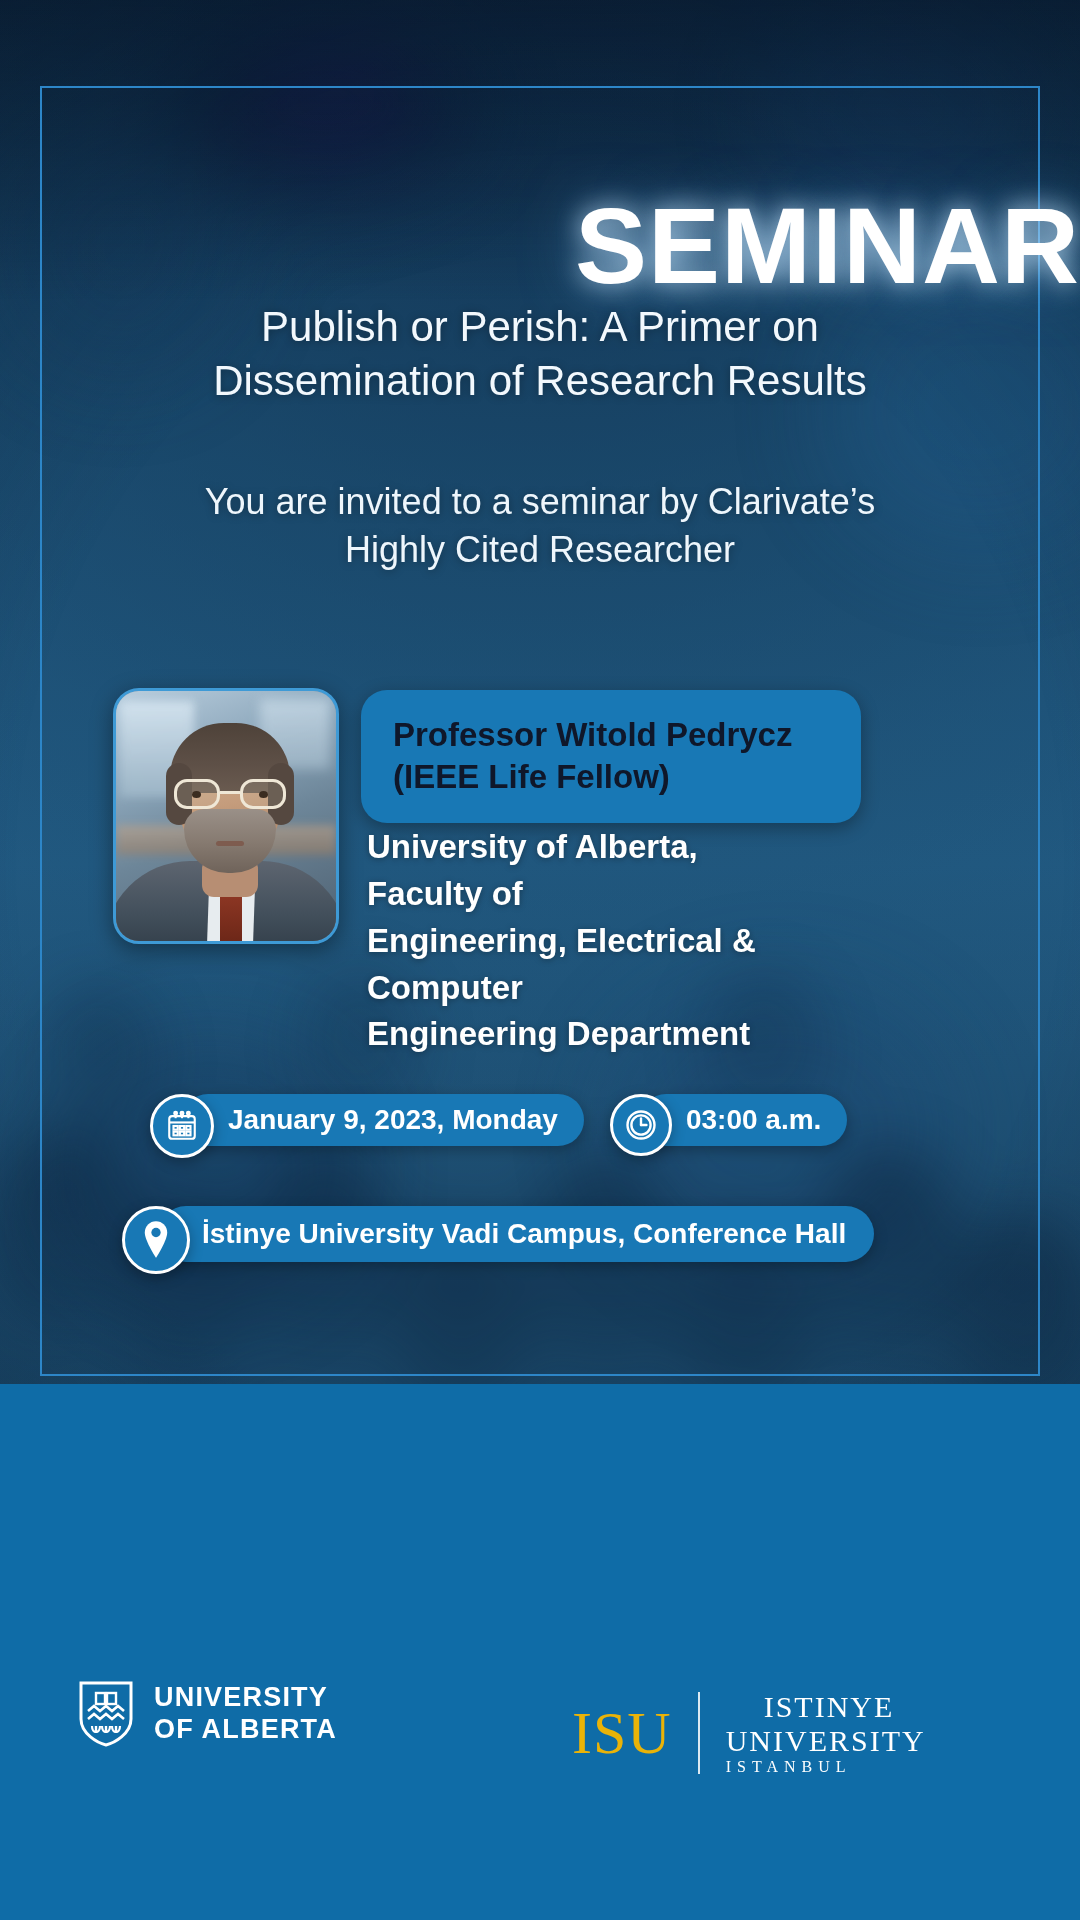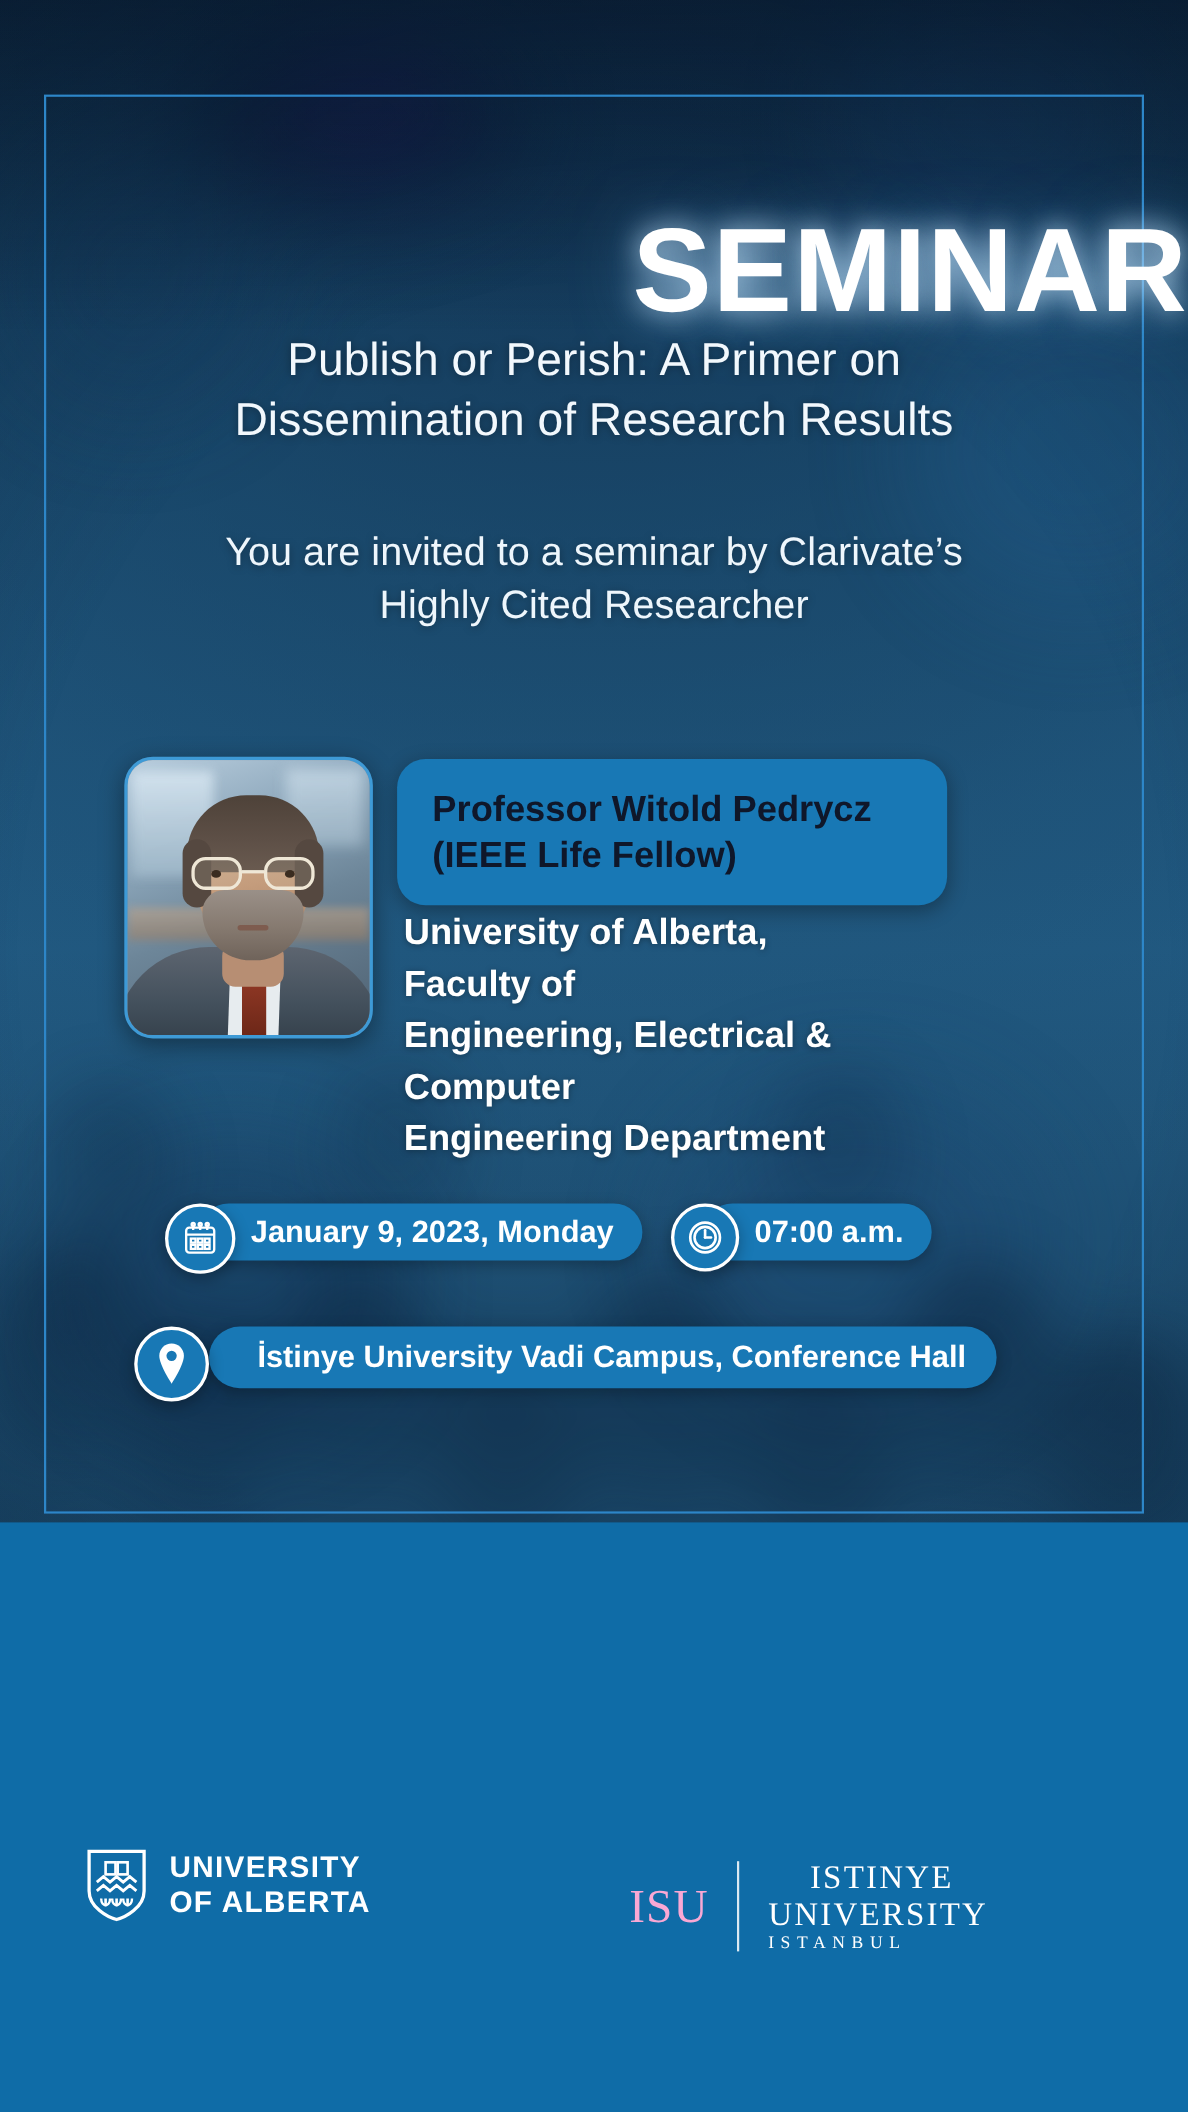--- a/index.html
+++ b/index.html
@@ -114,21 +114,21 @@
   }
   .affil{
     position:absolute;left:254px;top:136px;width:450px;
     color:#ffffff;font-size:33px;font-weight:bold;line-height:1.42;
     text-shadow:0 1px 6px rgba(0,0,0,.35);
   }
 
   
   .pill-row{position:absolute;display:flex;align-items:flex-start;}
   .row-datetime{left:150px;top:1094px;}
-  .row-location{left:122px;top:1206px;gap:32px;}
+  .row-location{left:122px;top:1206px;}
 
   .pill{
     display:flex;align-items:center;
     background:#1878b5;border-radius:34px;height:52px;
     padding:0 26px 0 46px;margin-left:-32px;
     box-shadow:0 4px 14px rgba(0,0,0,.28);
   }
   .pill span{
     color:#ffffff;font-size:28px;font-weight:bold;white-space:nowrap;line-height:1;
   }
@@ -150,21 +150,21 @@
   .footer{
     position:absolute;left:0;top:1384px;width:1080px;height:536px;
     background:#0f6ca7;
   }
   .logo-ua{position:absolute;left:78px;top:1680px;display:flex;align-items:center;}
   .ua-shield{width:56px;height:68px;flex:none;margin-right:20px;}
   .ua-text{color:#ffffff;font-size:27px;font-weight:bold;line-height:1.18;letter-spacing:1.2px;}
 
   .logo-isu{position:absolute;left:572px;top:1690px;display:flex;align-items:center;}
   .isu-mark{
-    color:#f9a8d4;font-family:"Liberation Serif",serif;font-size:43px;
+    color:#eab308;font-family:"Liberation Serif",serif;font-size:60px;
     letter-spacing:1px;line-height:1;padding-right:26px;
   }
   .isu-div{width:2px;height:82px;background:rgba(255,255,255,.85);margin-right:26px;}
   .isu-lines{color:#ffffff;font-family:"Liberation Serif",serif;line-height:1.14;}
   .isu-l1{font-size:30px;letter-spacing:2px;margin-left:38px;}
   .isu-l2{font-size:30px;letter-spacing:2px;}
   .isu-l3{font-size:16px;letter-spacing:6px;}
 </style>
 </head>
 <body>
@@ -285,21 +285,21 @@
 
       <div class="ic small">
         <svg width="36" height="36" viewBox="0 0 24 24" fill="none" stroke="#ffffff" stroke-width="1.6">
           <circle cx="12" cy="12" r="9"></circle>
           <circle cx="12" cy="12" r="6.4"></circle>
           <line x1="12" y1="12" x2="12" y2="7.6" stroke-linecap="round"></line>
           <line x1="12" y1="12" x2="15.6" y2="12" stroke-linecap="round"></line>
         </svg>
       </div>
       <div class="pill">
-        <span>07:00 a.m.</span>
+        <span>03:00 a.m.</span>
       </div>
     </div>
 
     <div class="pill-row row-location">
       <div class="ic loc">
         <svg width="34" height="40" viewBox="0 0 24 30" fill="#ffffff">
           <path d="M12 1C7.3 1 3.6 4.7 3.6 9.4c0 6.3 8.4 19 8.4 19s8.4-12.7 8.4-19C20.4 4.7 16.7 1 12 1z"></path>
           <circle cx="12" cy="9.4" r="3.5" fill="#1878b5"></circle>
         </svg>
       </div>

